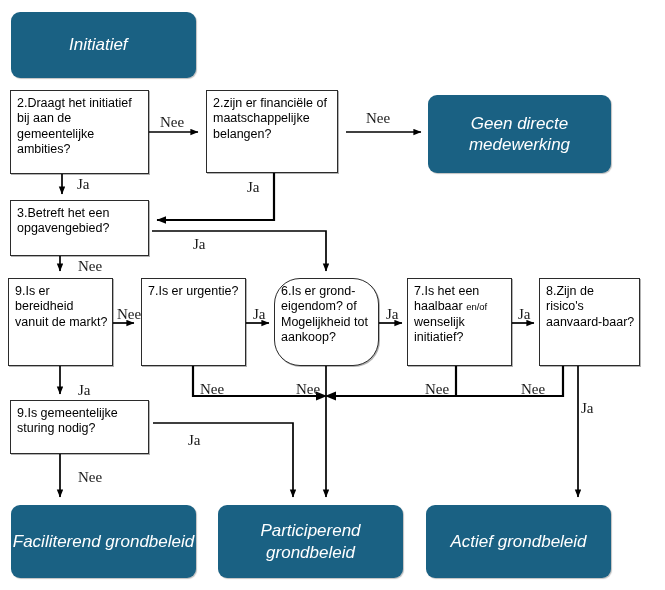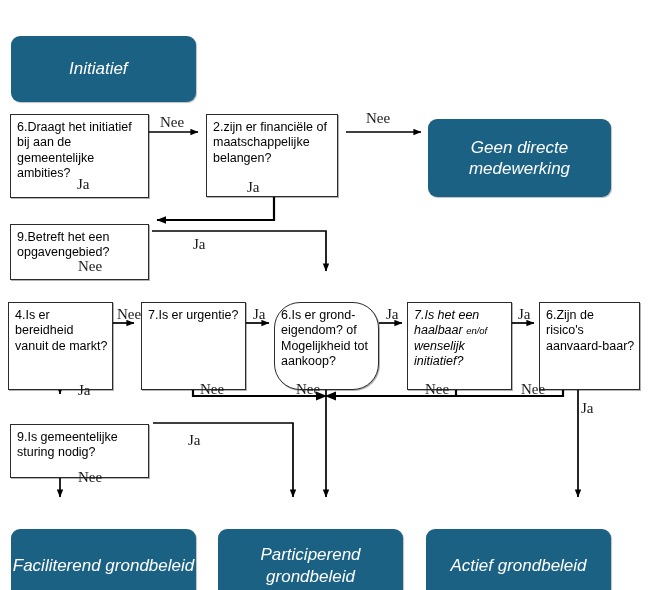--- a/index.html
+++ b/index.html
@@ -19,21 +19,20 @@
     position: absolute;
     left: 0;
     top: 0;
     width: 665px;
     height: 590px;
     pointer-events: none;
   }
   .node {
     position: absolute;
     box-sizing: border-box;
-    margin-top: 24px;
   }
   .decision {
     background: #ffffff;
     border: 1px solid #2b2b2b;
     box-shadow: 1px 1px 0 rgba(0,0,0,0.30);
     padding: 5px 4px 3px 6px;
     font-size: 12.5px;
     line-height: 1.23;
     color: #000000;
     text-align: left;
@@ -135,49 +134,49 @@
 
   <div class="node terminal" style="left:11px; top:505px; width:185px; height:73px;">
     <span>Faciliterend grondbeleid</span>
   </div>
 
   <div class="node terminal" style="left:426px; top:505px; width:185px; height:73px;justify-content:center;">
     <span>Actief grondbeleid</span>
   </div>
 
   <div class="node decision" style="left:10px; top:90px; width:139px; height:84px;">
-    <span>6.Draagt het initiatief bij aan de gemeentelijke ambities?</span>
+    <span>2.Draagt het initiatief bij aan de gemeentelijke ambities?</span>
   </div>
 
   <div class="node decision" style="left:206px; top:90px; width:132px; height:83px;">
     <span>2.zijn er financiële of maatschappelijke belangen?</span>
   </div>
 
   <div class="node decision" style="left:10px; top:200px; width:139px; height:56px;">
-    <span>9.Betreft het een opgavengebied?</span>
+    <span>3.Betreft het een opgavengebied?</span>
   </div>
 
   <div class="node decision" style="left:8px; top:278px; width:105px; height:88px;">
-    <span>4.Is er bereidheid vanuit de markt?</span>
+    <span>9.Is er bereidheid vanuit de markt?</span>
   </div>
 
   <div class="node decision" style="left:141px; top:278px; width:105px; height:88px;">
     <span>7.Is er urgentie?</span>
   </div>
 
   <div class="node decision" style="left:274px; top:278px; width:105px; height:88px;border-radius:26px;">
     <span>6.Is er grond-eigendom? of Mogelijkheid tot aankoop?</span>
   </div>
 
-  <div class="node decision" style="left:407px; top:278px; width:105px; height:88px;font-style:italic;">
+  <div class="node decision" style="left:407px; top:278px; width:105px; height:88px;">
     <span><span>7.Is het een haalbaar </span><span class="small-inline">en/of</span><span> wenselijk initiatief?</span></span>
   </div>
 
   <div class="node decision" style="left:539px; top:278px; width:101px; height:88px;">
-    <span>6.Zijn de risico's aanvaard-baar?</span>
+    <span>8.Zijn de risico's aanvaard-baar?</span>
   </div>
 
   <div class="node decision" style="left:10px; top:400px; width:139px; height:54px;">
     <span>9.Is gemeentelijke sturing nodig?</span>
   </div>
 
   <div class="edge-label" style="left:160px; top:114px;">Nee</div>
   <div class="edge-label" style="left:77px; top:176px;">Ja</div>
   <div class="edge-label" style="left:366px; top:110px;">Nee</div>
   <div class="edge-label" style="left:247px; top:179px;">Ja</div>

